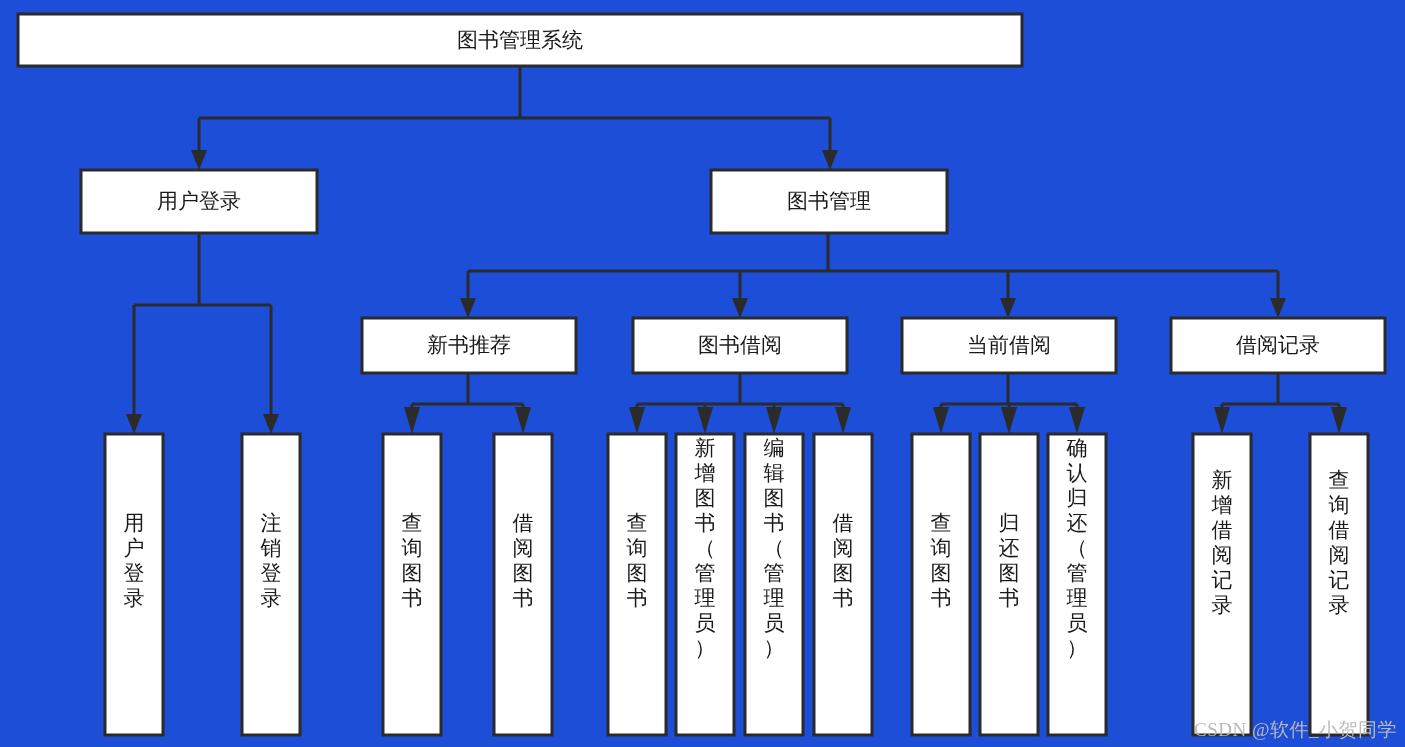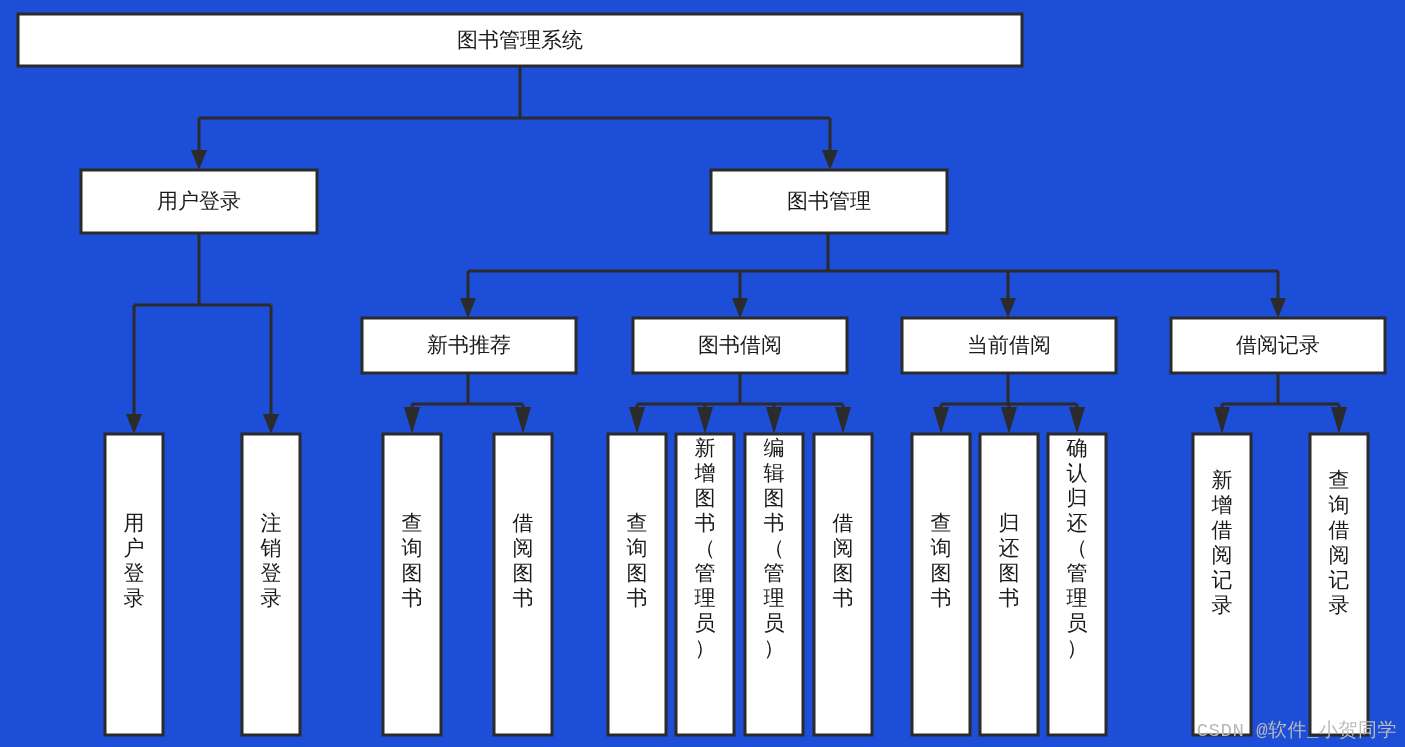--- a/index.html
+++ b/index.html
@@ -53,21 +53,21 @@
     font-family: "Liberation Sans", "DejaVu Sans", sans-serif;
     font-size: 21px;
     fill: #1a1a1a;
     text-anchor: middle;
     white-space: pre;
   }
   .watermark-text {
     position: absolute;
     right: 8px;
     bottom: 4px;
-    font-family: Liberation Mono, monospace;
+    font-family: Liberation Serif, serif;
     font-size: 19px;
     color: #b9b9b9;
     letter-spacing: 0.5px;
     user-select: none;
     pointer-events: none;
     white-space: nowrap;
   }
 </style>
 </head>
 <body>

